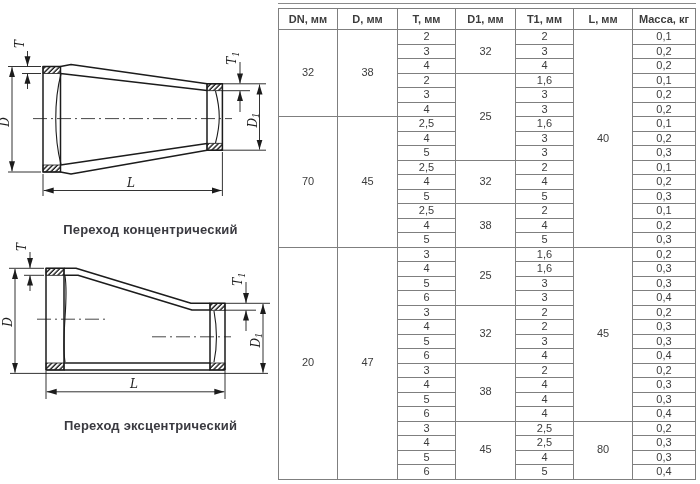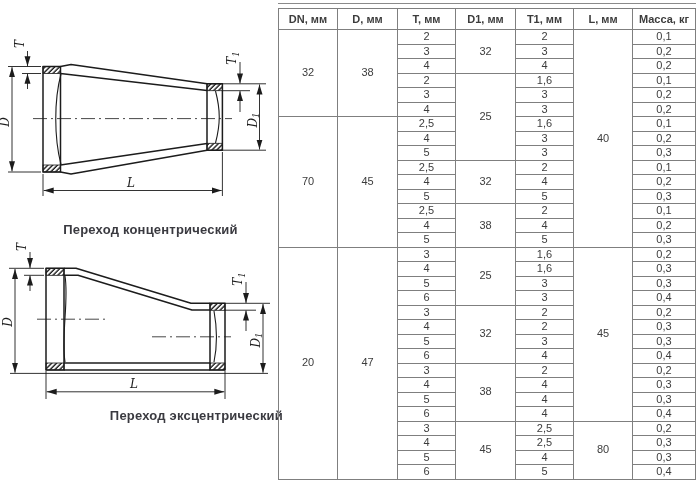--- a/index.html
+++ b/index.html
@@ -10,21 +10,21 @@
     --background:#ffffff;
   }
   html,body{margin:0;padding:0;}
   .screen{position:relative;width:700px;height:484px;background:var(--background);overflow:hidden;
           font-family:"Liberation Sans",sans-serif;}
   
   .drawing-svg{position:absolute;left:0;top:0;width:283px;height:484px;}
   .caption{position:absolute;left:18px;width:265px;text-align:center;
            font-size:13px;font-weight:600;letter-spacing:.2px;color:var(--caption-text);}
   .caption.c1{top:222px;}
-  .caption.c2{top:408px;text-align:right;}
+  .caption.c2{top:418px;}
   svg .outline{stroke:var(--drawing-line);stroke-width:1.5;fill:none;stroke-linejoin:round;}
   svg .thin{stroke:var(--drawing-line);stroke-width:.9;fill:none;}
   svg .arc{stroke:var(--drawing-line);stroke-width:1.1;fill:none;}
   svg .centerline{stroke:#333;stroke-width:.9;fill:none;stroke-dasharray:14 4 2 4;}
   svg .hatchrect{fill:url(#hatch);stroke:var(--drawing-line);stroke-width:.8;}
   svg .dimtext{font-family:"DejaVu Serif",serif;font-style:italic;font-size:12px;fill:var(--drawing-line);}
   svg .dimtext .sub{font-size:8.5px;}
   svg .arrhead{fill:var(--drawing-line);}
   
   .top-line{position:absolute;left:278px;top:3px;width:418px;height:1px;background:#8a8a8a;}

